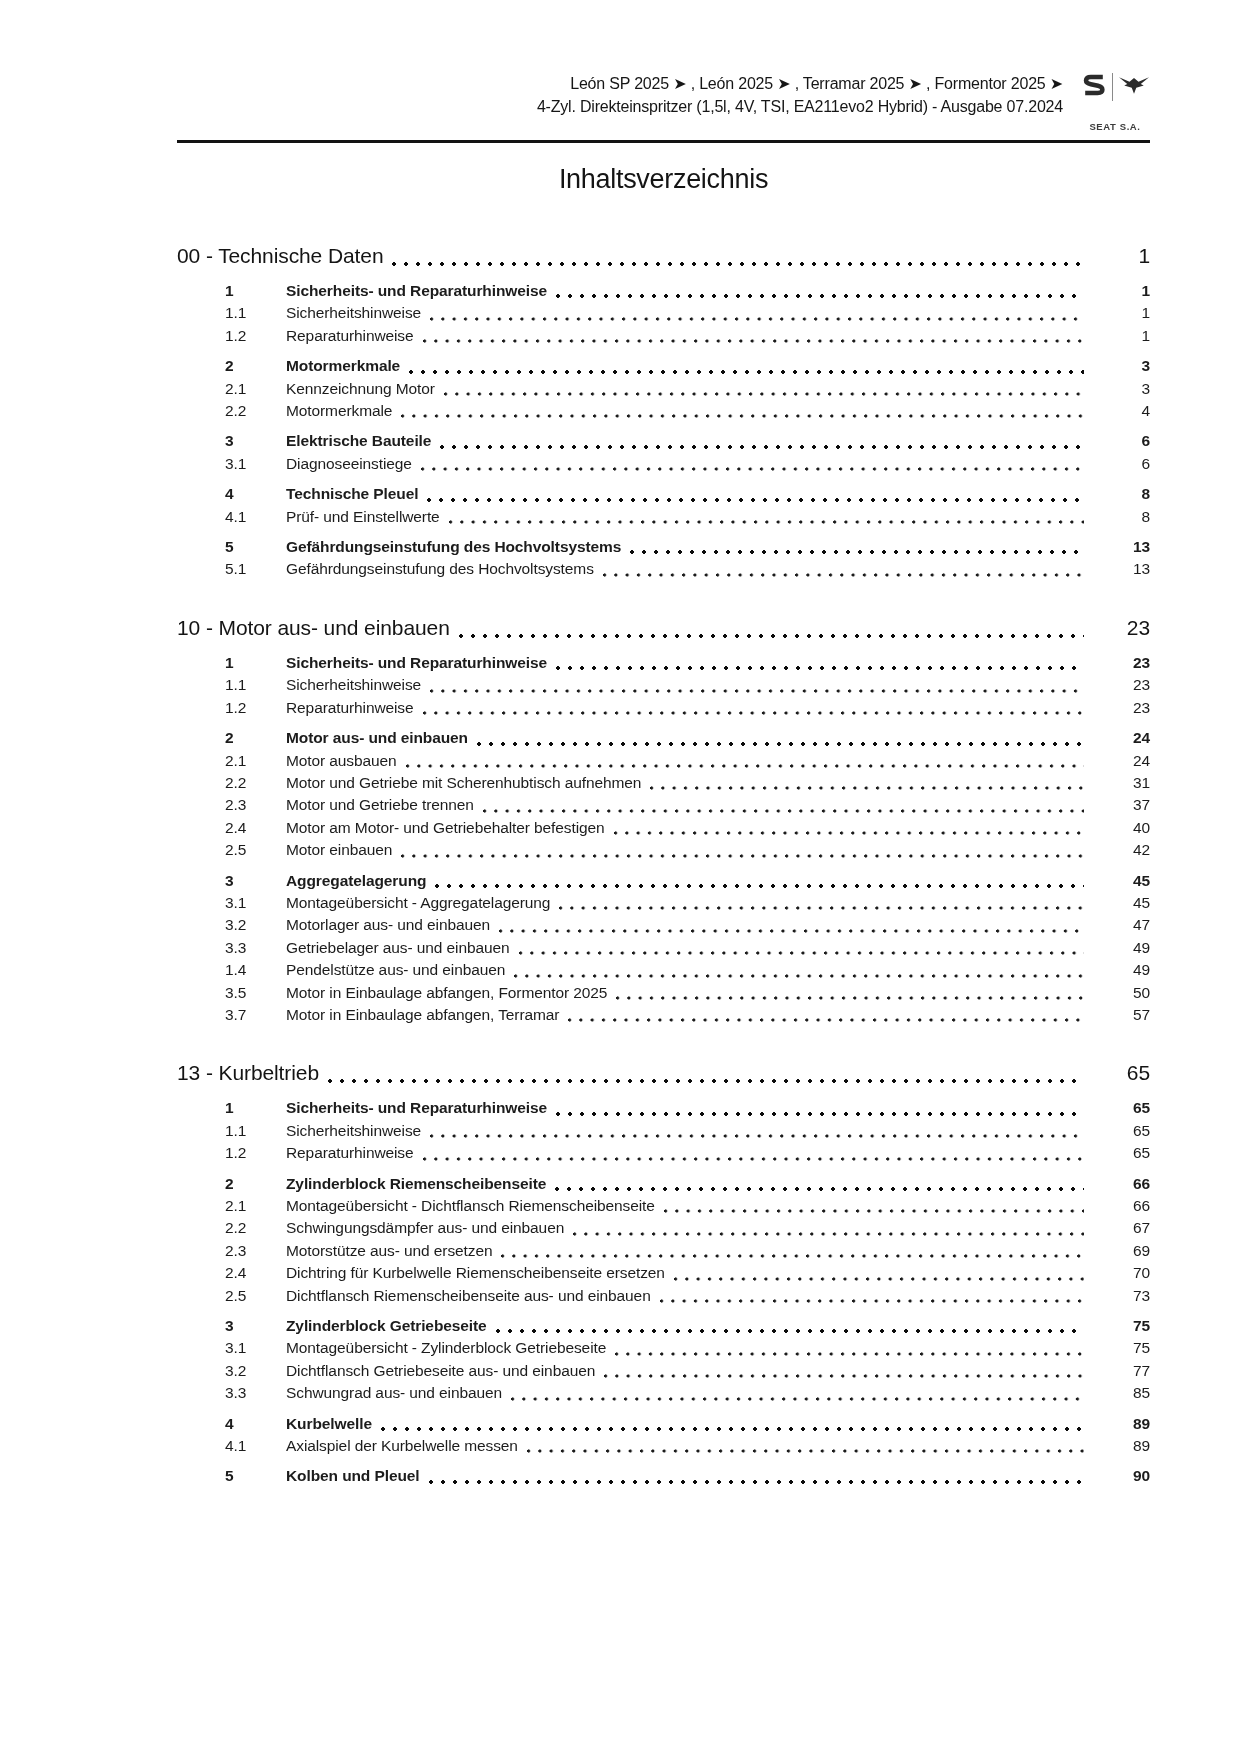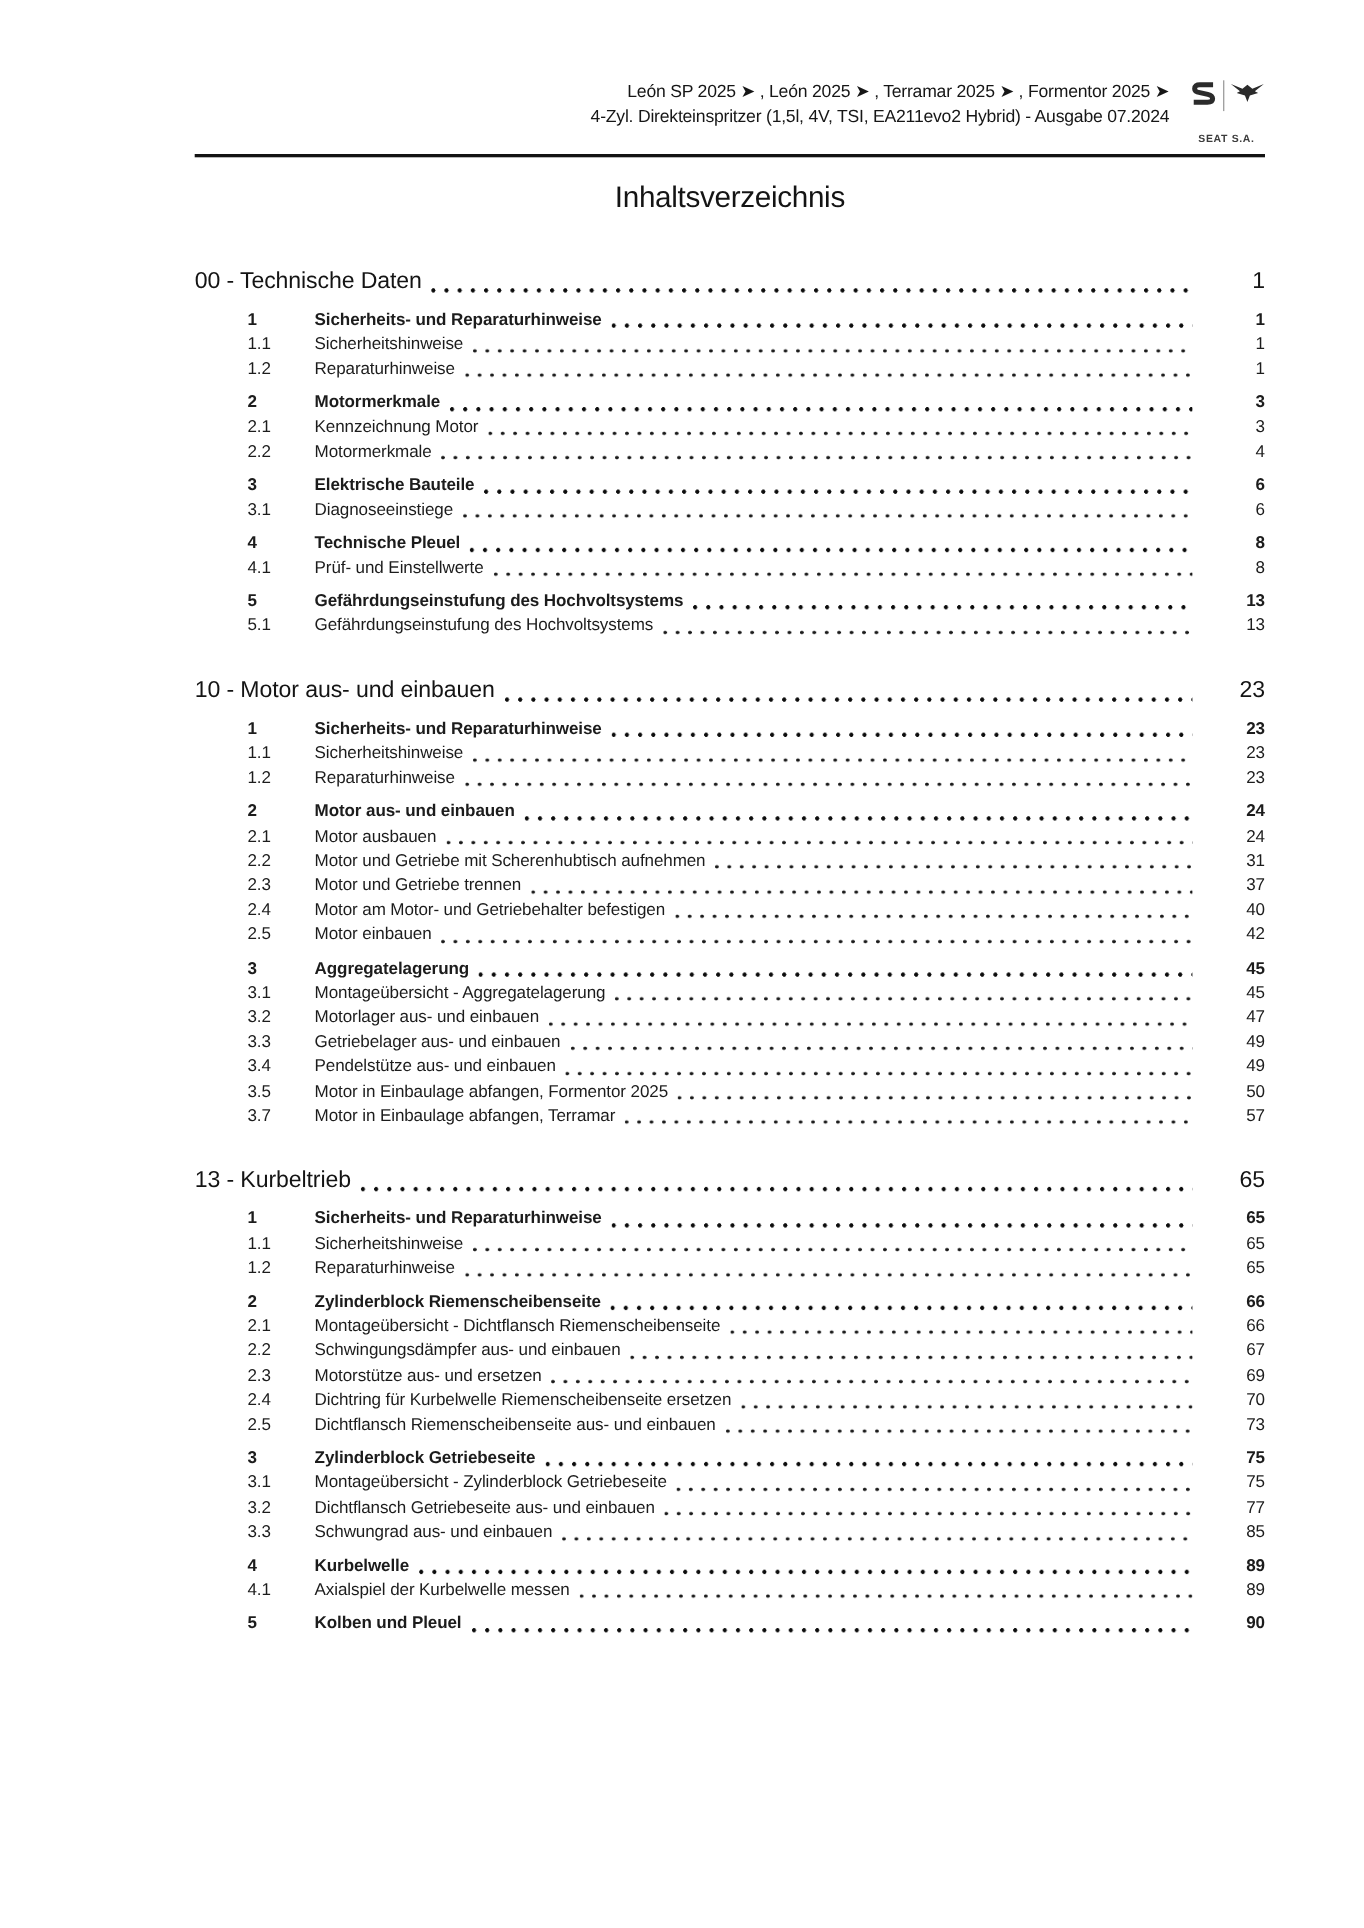--- a/index.html
+++ b/index.html
@@ -286,21 +286,21 @@
             <span class="leader"></span>
             <span class="pagecol">47</span>
           </div>
           <div class="row entry">
             <span class="num">3.3</span>
             <span class="label">Getriebelager aus- und einbauen</span>
             <span class="leader"></span>
             <span class="pagecol">49</span>
           </div>
           <div class="row entry">
-            <span class="num">3.4</span>
+            <span class="num">1.4</span>
             <span class="label">Pendelstütze aus- und einbauen</span>
             <span class="leader"></span>
             <span class="pagecol">49</span>
           </div>
           <div class="row entry">
             <span class="num">3.5</span>
             <span class="label">Motor in Einbaulage abfangen, Formentor 2025</span>
             <span class="leader"></span>
             <span class="pagecol">50</span>
           </div>

